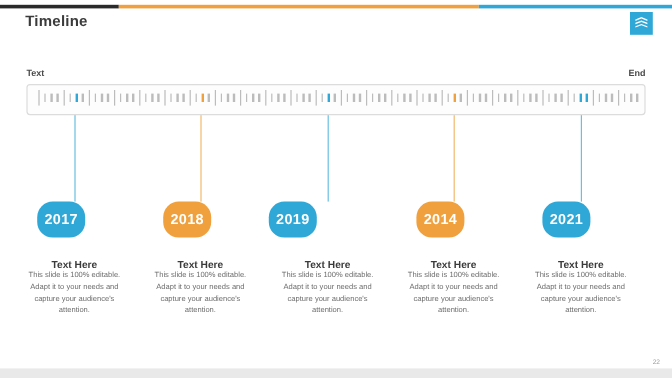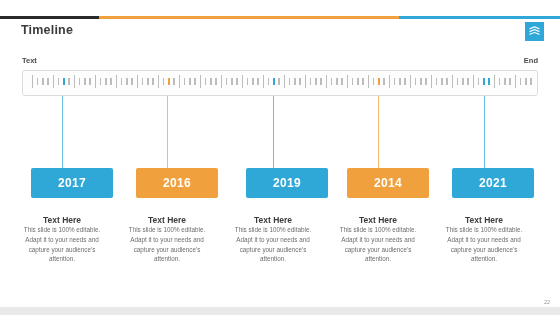--- a/index.html
+++ b/index.html
@@ -11,21 +11,21 @@
     width: 560px;
     height: 315px;
     font-family: "Liberation Sans", sans-serif;
     overflow: hidden;
     position: relative;
   }
 
   
   .header {
     position: absolute;
-    top: 16px; left: 0;
+    top: 4px; left: 0;
     width: 560px;
     height: 30px;
   }
   .header-accent-dark {
     position: absolute;
     left: 0; top: 0;
     width: 99px;
     height: 3px;
     background: #2a2a2a;
   }
@@ -111,23 +111,23 @@
     top: 96px;
     height: 72px;
   }
   .connector.blue { background: #69c0e2; }
   .connector.orange { background: #f3b96d; }
 
   
   .year-card {
     position: absolute;
     top: 168px;
-    width: 82px;
+    width: 40px;
     height: 30px;
-    border-radius: 2px;
+    border-radius: 13px;
     display: flex;
     align-items: center;
     justify-content: center;
     color: #ffffff;
     font-size: 12px;
     font-weight: bold;
     letter-spacing: 0.3px;
   }
   .year-card.blue { background: #2fa8d8; }
   .year-card.orange { background: #f0a03c; }
@@ -292,22 +292,22 @@
 
 <div id="connectors">
     <div class="connector blue" style="left: 61.5px;"></div>
     <div class="connector orange" style="left: 166.5px;"></div>
     <div class="connector blue" style="left: 272.5px;"></div>
     <div class="connector orange" style="left: 377.5px;"></div>
     <div class="connector blue" style="left: 483.5px;"></div>
   </div>
 <div id="year-cards">
     <div class="year-card blue" style="left: 31px;">2017</div>
-    <div class="year-card orange" style="left: 136px;">2016</div>
-    <div class="year-card blue" style="left: 246px;">2019</div>
+    <div class="year-card orange" style="left: 136px;">2018</div>
+    <div class="year-card blue" style="left: 224px;">2019</div>
     <div class="year-card orange" style="left: 347px;">2014</div>
     <div class="year-card blue" style="left: 452px;">2021</div>
   </div>
 <div id="text-blocks">
     <div class="text-block" style="left: 7px;">
       <div class="tb-title">Text Here</div>
       <div class="tb-body">This slide is 100% editable. Adapt it to your needs and capture your audience's attention.</div>
     </div>
     <div class="text-block" style="left: 112px;">
       <div class="tb-title">Text Here</div>

